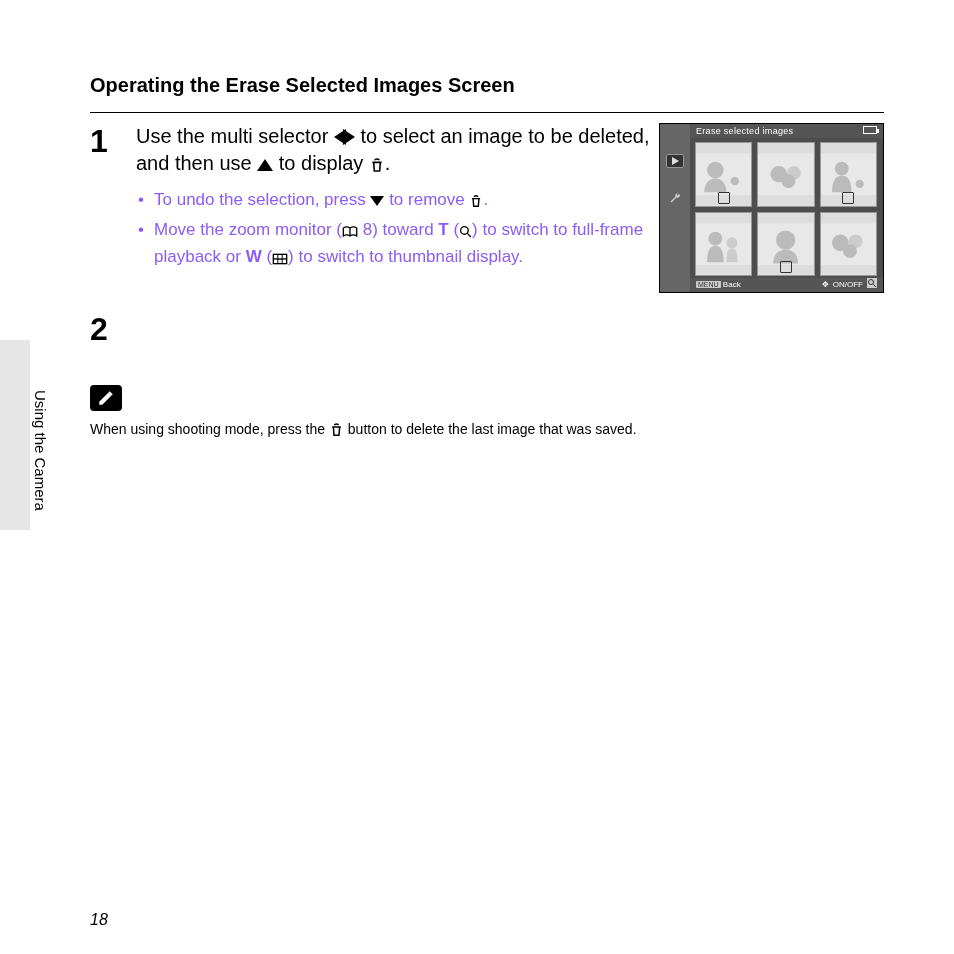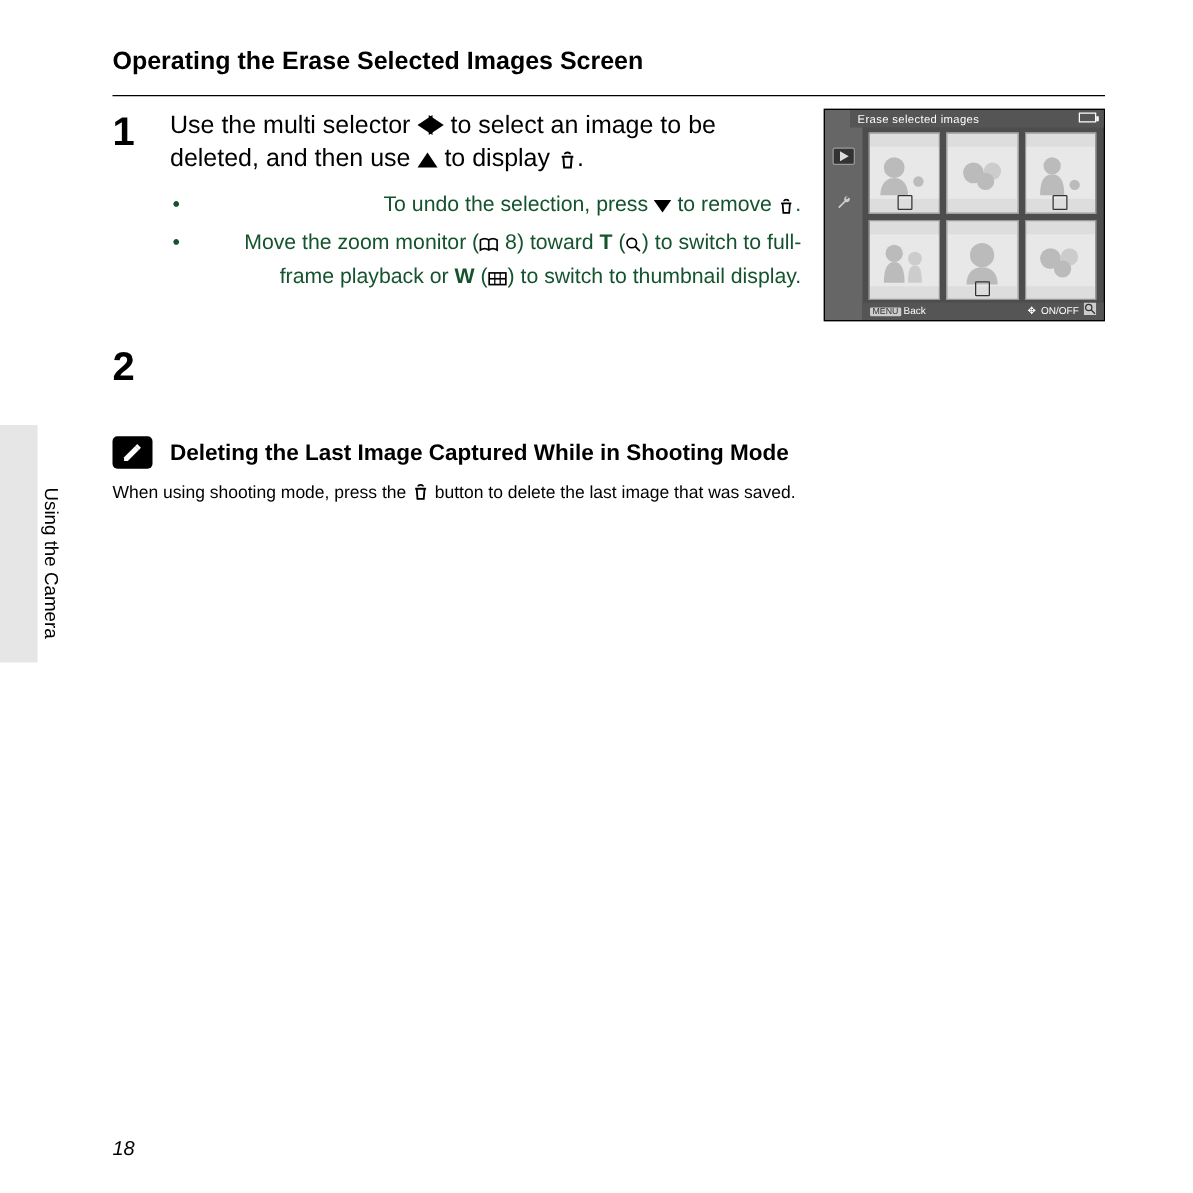--- a/index.html
+++ b/index.html
@@ -9,53 +9,54 @@
     background: #fff;
     font-family: "Helvetica Neue", Arial, sans-serif;
     color: #000;
     position: relative;
     padding: 38px 70px 30px 90px;
   }
   .heading {
     font-weight: 700;
     font-size: 20px;
     margin-bottom: 15px;
+    margin-top: 36px;
   }
   .hr { border: none; border-top: 1px solid #000; margin: 0 0 10px 0; }
 
   .step { display: flex; margin-bottom: 18px; }
   .step-num { font-weight: 700; font-size: 32px; width: 46px; flex: 0 0 46px; line-height: 1; padding-top: 2px; }
   .step-body { flex: 1; font-size: 20px; line-height: 1.35; }
   .step-body .main { font-size: 20px; }
   .bullets { margin-top: 8px; }
-  .bullets li { font-size: 17px; line-height: 1.45; list-style: none; position: relative; padding-left: 18px; margin-bottom: 2px; font-weight:400; color:#14532d;text-align:right;}
+  .bullets li { font-size: 17px; line-height: 1.45; list-style: none; position: relative; padding-left: 18px; margin-bottom: 2px; font-weight:400; color:#8b5cf6;}
   .bullets li::before { content: "•"; position: absolute; left: 2px; top: 0; }
 
-  .step1-row { display:flex; gap:18px; }
+  .step1-row { display:flex; }
   .step1-text { flex:1; }
   .tri-left { width:0; height:0; border-top:8px solid transparent; border-bottom:8px solid transparent; border-right:12px solid #000; display:inline-block; vertical-align:-2px;}
   .tri-right { width:0; height:0; border-top:8px solid transparent; border-bottom:8px solid transparent; border-left:12px solid #000; display:inline-block; vertical-align:-2px; margin-left:-3px;}
   .tri-up { width:0; height:0; border-left:8px solid transparent; border-right:8px solid transparent; border-bottom:12px solid #000; display:inline-block; vertical-align:-1px;}
   .tri-down-sm { width:0; height:0; border-left:7px solid transparent; border-right:7px solid transparent; border-top:10px solid #000; display:inline-block; vertical-align:-1px;}
   .bold-t { font-weight: 900; }
   .bold-w { font-weight: 900; }
 
   .trash-icon, .ok-icon, .book-icon, .mag-icon, .thumb-icon, .pencil-icon { display:inline-block; vertical-align:-3px; }
 
   .side-tab { position:absolute; left:0; top:340px; width:30px; height:190px; background:#e6e6e6;}
   .side-label { position:absolute; left:32px; top:390px; transform-origin: left top; writing-mode: vertical-rl; font-size:15px; }
 
   .page-num { position:absolute; left:90px; bottom:25px; font-style:italic; font-size:16px; }
 
   
   .lcd { width:225px; height:170px; border:1px solid #000; background:#4d4d4d; position:relative; font-size:10px; color:#fff; font-family:Arial,sans-serif;}
   .lcd-side { position:absolute; left:0; top:0; width:30px; height:100%; background:#666; display:flex; flex-direction:column; align-items:center; padding-top:30px; gap:24px;}
   .lcd-side .slot { width:18px; height:14px; background:#333; border:1px solid #999; border-radius:2px; display:flex; align-items:center; justify-content:center;}
   .wrench { width:12px; height:12px; }
-  .lcd-top { position:absolute; left:20px; top:0; right:0; height:14px; background:#555; padding-left:6px; line-height:14px; font-size:9px; letter-spacing:0.3px;}
+  .lcd-top { position:absolute; left:30px; top:0; right:0; height:14px; background:#555; padding-left:6px; line-height:14px; font-size:9px; letter-spacing:0.3px;}
   .batt { position:absolute; right:6px; top:2px; width:14px; height:8px; border:1px solid #fff; }
   .batt::after{content:"";position:absolute;right:-3px;top:2px;width:2px;height:4px;background:#fff;}
   .lcd-grid { position:absolute; left:35px; top:18px; right:6px; bottom:16px; display:grid; grid-template-columns:repeat(3,1fr); grid-template-rows:repeat(2,1fr); gap:5px;}
   .thumb { background:#ddd; border:1px solid #999; position:relative; overflow:hidden;}
   .thumb.sel::after{content:"";position:absolute;bottom:2px;left:50%;transform:translateX(-50%);width:10px;height:10px;border:1px solid #333;border-radius:1px;}
   .lcd-bot { position:absolute; left:30px; bottom:0; right:0; height:14px; background:#555; display:flex; justify-content:space-between; align-items:center; padding:0 6px; font-size:8px;}
   .lcd-bot .r { display:flex; gap:4px; align-items:center;}
   .menu-chip{background:#ccc;color:#333;font-size:7px;padding:0 2px;border-radius:1px;}
 
   .note-row { display:flex; align-items:center; gap:14px; margin-top:40px; margin-bottom:8px;}
@@ -184,21 +185,20 @@
   </div>
 </div>
 
 <div class="note-row">
   <div class="note-icon">
     <svg width="20" height="18" viewBox="0 0 24 24">
         <path fill="#fff" d="M3 17l12-12 4 4-12 12H3v-4z"></path>
         <path fill="#fff" d="M17 3l4 4-2 2-4-4 2-2z"></path>
       </svg>
   </div>
-  <div class="note-title">Deleting the Last Image Captured While in Shooting Mode</div>
 </div>
 <div class="note-body">
   <span>When using shooting mode, press the </span><span class="trash-icon"><svg width="15" height="15" viewBox="0 0 24 24">
         <path fill="none" stroke="#000" stroke-width="2.4" d="M7 8h10l-1 13H8L7 8zm-2 0h14M9 5c0-1 1-2 3-2s3 1 3 2"></path>
       </svg></span><span> button to delete the last image that was saved.</span>
 </div>
 
 <div class="page-num">18</div>
 
 </body></html>

